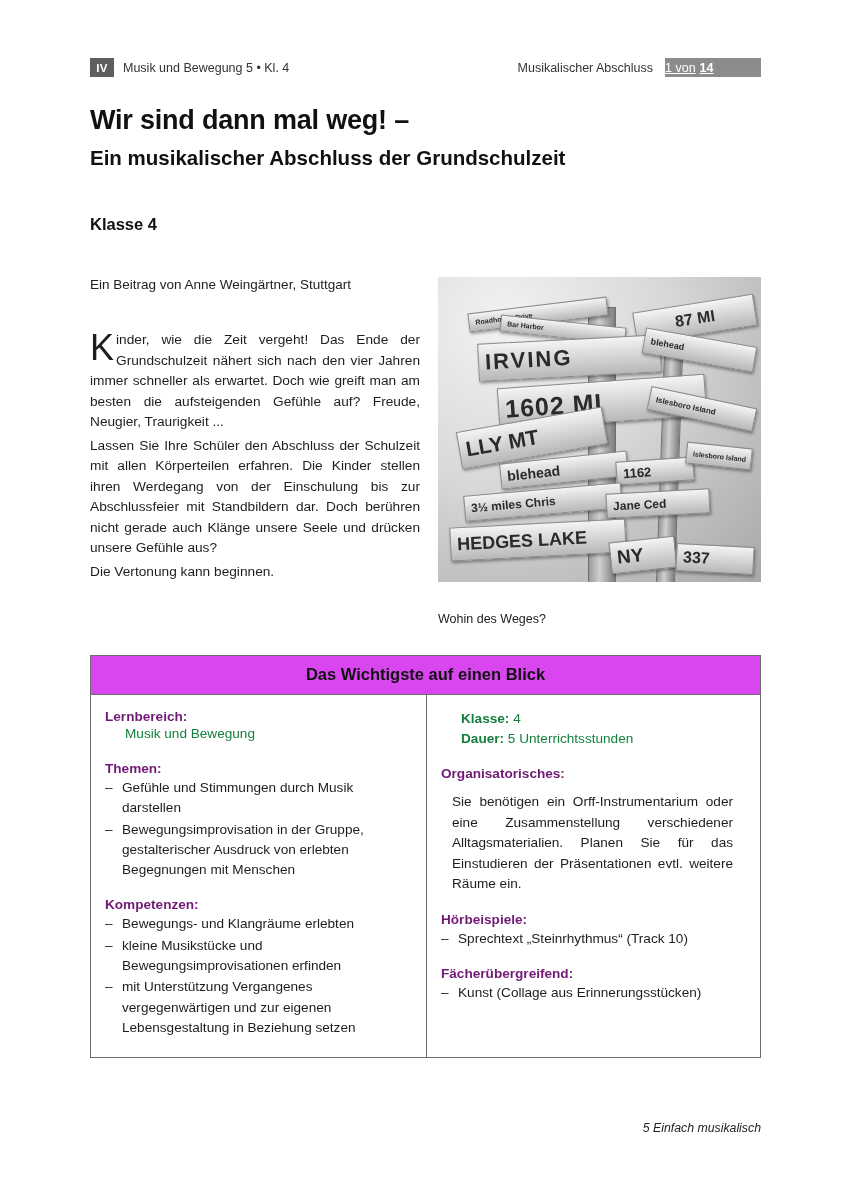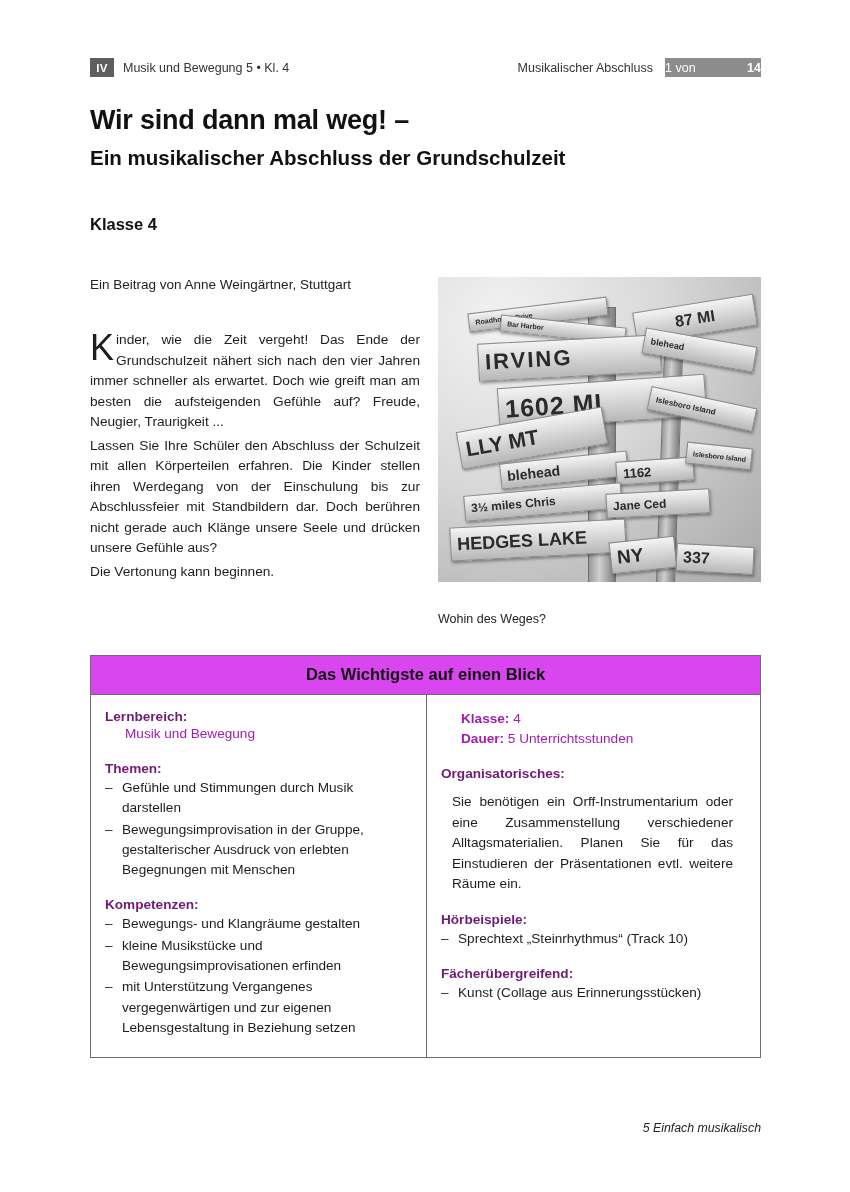--- a/index.html
+++ b/index.html
@@ -59,23 +59,24 @@
     color: #333;
     padding-right: 12px;
     white-space: nowrap;
   }
   .hdr-page {
     width: 96px;
     background: #8c8c8c;
     color: #fff;
     display: flex;
     align-items: center;
-    justify-content: space-between;
+    justify-content: flex-start;
     font-size: 12.5px;
     gap: 4px;
+    text-decoration: underline;
   }
   .hdr-page .num-strong { font-weight: bold; }
 
   
   .title-main {
     position: absolute;
     left: 90px;
     top: 105px;
     font-size: 27px;
     font-weight: bold;
@@ -212,21 +213,21 @@
     padding: 14px 16px 18px 14px;
   }
   .ib-label {
     font-weight: bold;
     font-size: 13.6px;
     color: #701a75;
     margin: 0;
   }
   .ib-text {
     font-size: 13.6px;
-    color: #a21caf;
+    color: #15803d;
     line-height: 20px;
     margin: 0;
     padding-left: 20px;
   }
   .ib-para {
     font-size: 13.6px;
     color: #1d1d1d;
     line-height: 20.5px;
     margin: 11px;
     text-align: justify;
@@ -364,21 +365,21 @@
           <p class="ib-label">Themen:</p>
           <ul class="ib-list">
             <li><span class="dash">–</span><span>Gefühle und Stimmungen durch Musik darstellen</span></li>
             <li><span class="dash">–</span><span>Bewegungsimprovisation in der Gruppe, gestalterischer Ausdruck von erlebten Begegnungen mit Menschen</span></li>
           </ul>
         </div>
 
         <div class="ib-block">
           <p class="ib-label">Kompetenzen:</p>
           <ul class="ib-list">
-            <li><span class="dash">–</span><span>Bewegungs- und Klangräume gestalten</span></li>
+            <li><span class="dash">–</span><span>Bewegungs- und Klangräume erlebten</span></li>
             <li><span class="dash">–</span><span>kleine Musikstücke und Bewegungsimprovisationen erfinden</span></li>
             <li><span class="dash">–</span><span>mit Unterstützung Vergangenes vergegenwärtigen und zur eigenen Lebensgestaltung in Beziehung setzen</span></li>
           </ul>
         </div>
       </div>
 
       <div class="col-right">
         <div class="ib-block">
           <p class="ib-text">
             <span class="inline-strong">Klasse:</span>

